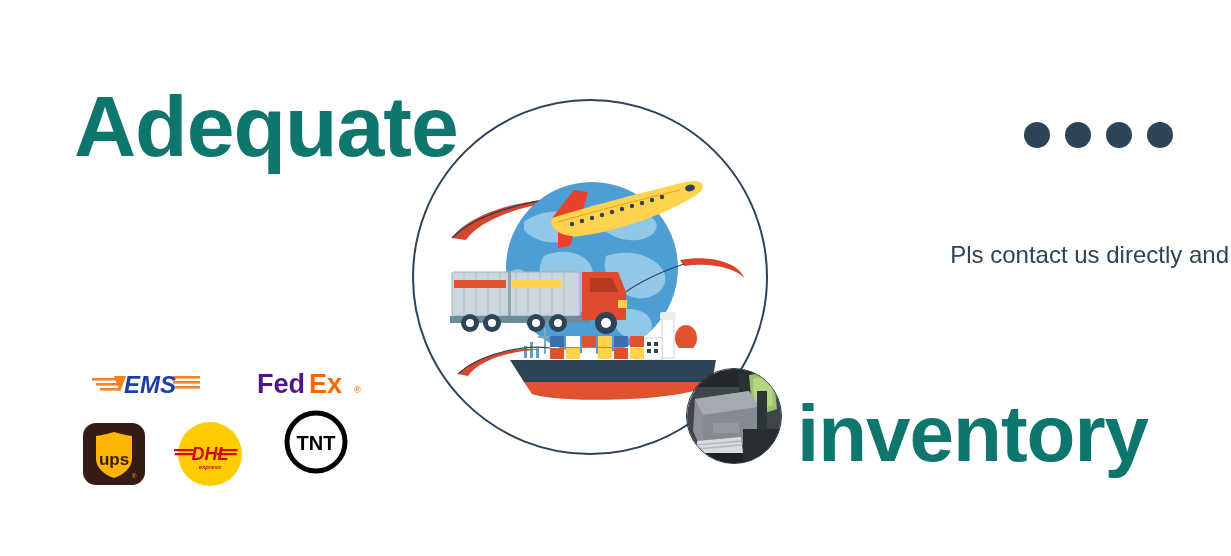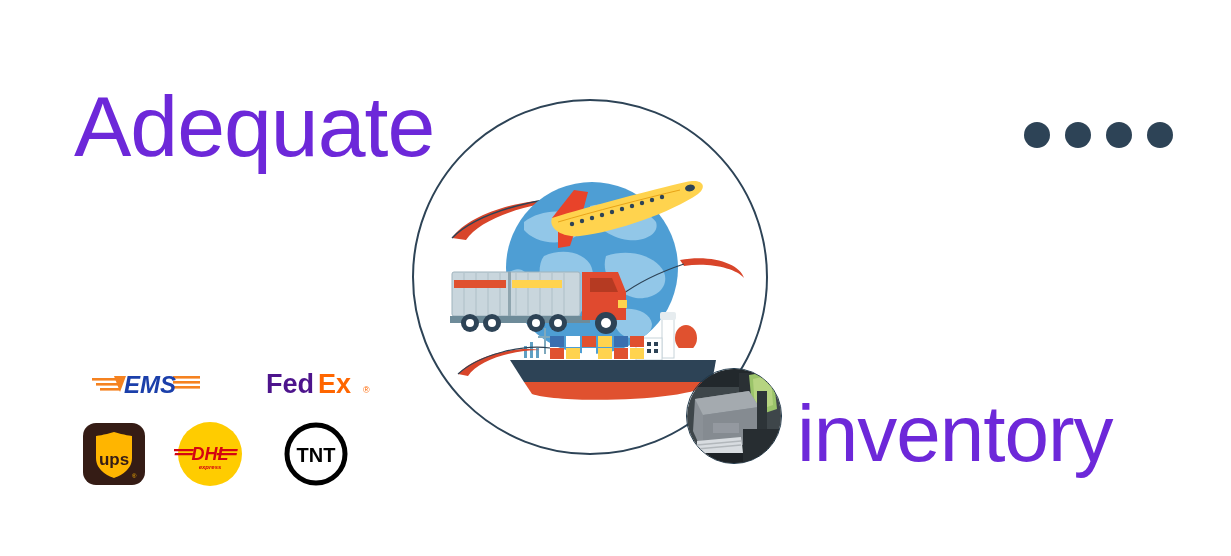--- a/index.html
+++ b/index.html
@@ -19,22 +19,22 @@
     left: 0; top: 0;
     width: 1231px;
     height: 556px;
     background: #ffffff;
     overflow: hidden;
   }
 
   
   .word {
     position: absolute;
-    color: #6d28d9;
-    font-weight: normal;
+    color: #0f766e;
+    font-weight: bold;
     letter-spacing: -1px;
     white-space: nowrap;
     line-height: 1;
   }
   #headline-adequate {
     left: 74px;
     top: 83px;
     font-size: 86px;
   }
   #headline-inventory {
@@ -113,40 +113,41 @@
     width: 292px;
     height: 135px;
   }
   .carrier {
     position: absolute;
     display: flex;
     align-items: center;
     justify-content: center;
   }
   #carrier-ems   { left: 12px;  top: 4px;   width: 112px; height: 44px; text-decoration: underline; }
-  #carrier-fedex { left: 184px; top: 4px;   width: 118px; height: 44px; }
+  #carrier-fedex { left: 175px; top: 4px;   width: 118px; height: 44px; }
   #carrier-ups   { left: 4px;   top: 62px;  width: 64px;  height: 68px; }
   #carrier-dhl   { left: 96px;  top: 62px;  width: 72px;  height: 68px; text-align: right; }
-  #carrier-tnt   { left: 204px; top: 62px;  width: 68px;  height: 68px; text-align: center; }
+  #carrier-tnt   { left: 204px; top: 50px;  width: 68px;  height: 68px; text-align: center; }
 </style>
 </head>
 <body>
 
 <div id="banner">
 
   <div class="word" id="headline-adequate">Adequate</div>
 
   <div id="dots">
     <span class="dot"></span>
     <span class="dot"></span>
     <span class="dot"></span>
     <span class="dot"></span>
   </div>
 
   <div id="tagline">
+    <span class="line">Pls contact us directly and</span>
   </div>
 
   <div id="hero-circle"></div>
 
   <div id="hero-illustration">
     <svg viewBox="0 0 320 260" width="320" height="260" xmlns="http://www.w3.org/2000/svg">
 
       <path d="M12 78 C 30 52, 90 36, 132 40 C 92 42, 40 58, 26 80 Z" fill="#d8452a"></path>
       <path d="M12 78 C 40 50, 110 34, 150 38" stroke="#2d4356" stroke-width="1.4" fill="none"></path>
 

